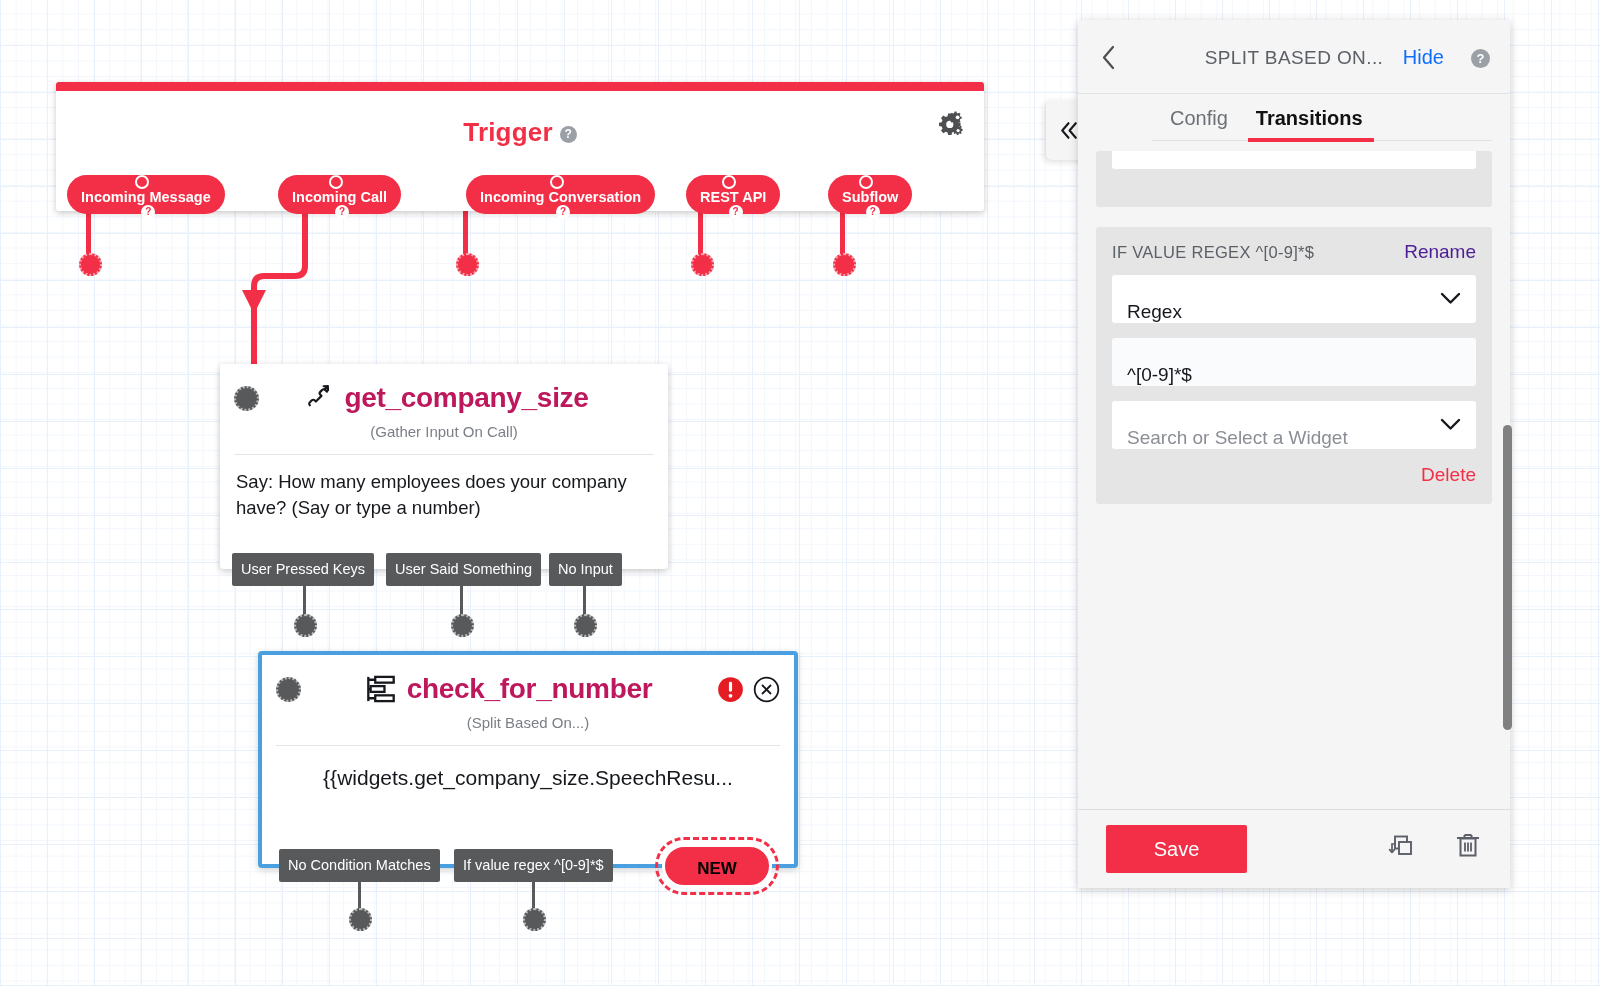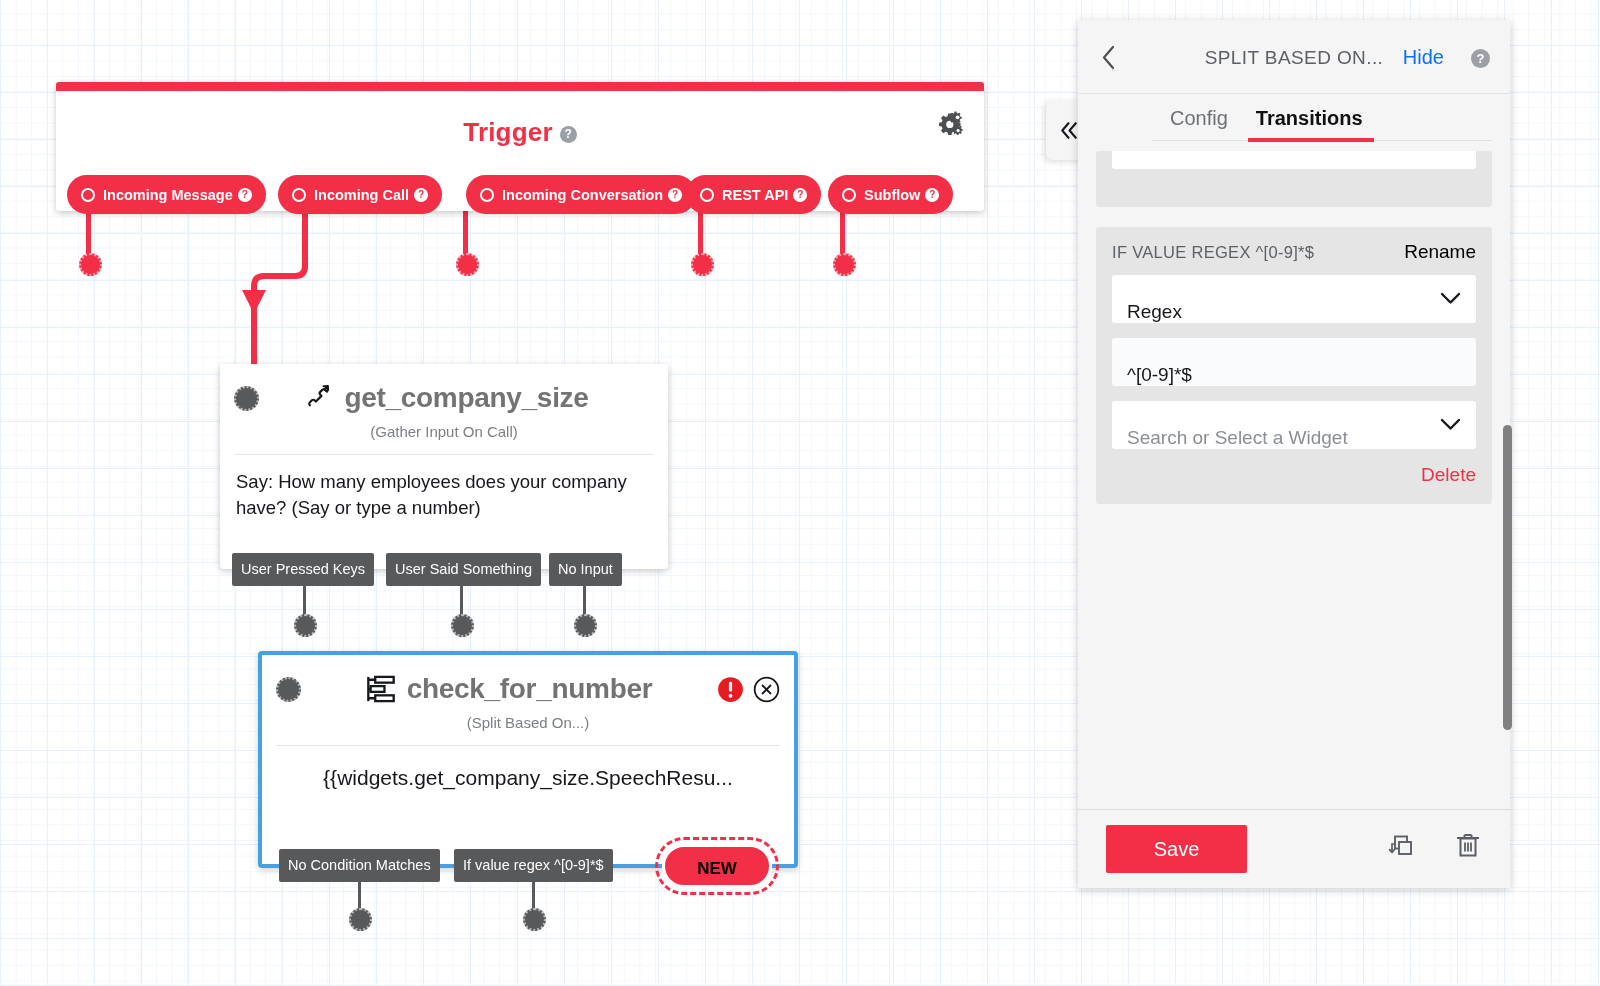--- a/index.html
+++ b/index.html
@@ -45,20 +45,21 @@
   .qmark.sm { width:14px; height:14px; line-height:14px; font-size:10px;
               background:#fff; color:#f22f46; margin-left:5px; vertical-align:1px;}
   #gear-icon { position:absolute; right:19px; top:20px; }
 
   .trigger-pill {
     position:absolute; top:84px; height:39px;
     background:#f22f46; border-radius:20px;
     color:#fff; font-size:14.5px; font-weight:bold;
     display:flex; align-items:center; padding:0 14px;
     white-space:nowrap;
+    flex-direction:column;
   }
   .pill-dot {
     width:14px; height:14px; border-radius:50%;
     border:2px solid #fff; margin-right:8px; flex:none;
   }
 
   
   .redline { position:absolute; background:#f22f46; }
   .enddot {
     position:absolute; width:19px; height:19px; border-radius:50%;
@@ -73,21 +74,21 @@
   }
   .widget.selected { border:4px solid #4a9fe0; box-shadow:0 2px 7px rgba(0,0,0,.18); }
   .w-head { display:flex; align-items:center; padding:18px 14px 0 14px; position:relative; }
   .w-handle {
     width:21px; height:21px; border-radius:50%;
     background:#58595b; border:2px dotted #b9babb; box-sizing:content-box;
     flex:none;
   }
   .w-title {
     flex:1; text-align:center; font-size:28px; font-weight:bold;
-    color:#737373; letter-spacing:-.3px; display:flex;
+    color:#be185d; letter-spacing:-.3px; display:flex;
     align-items:center; justify-content:center; gap:11px;
   }
   .w-sub { text-align:center; color:#7b7f86; font-size:15px; margin-top:9px; }
   .w-divider { height:1px; background:#e4e5e7; margin:14px 14px 0 14px; }
   .w-body { padding:14px 16px 0 16px; font-size:18.5px; color:#16181d; line-height:1.42; }
   .w-body.center { text-align:center; }
 
   .out-chip {
     position:absolute; background:#58595b; color:#fff;
     font-size:14.5px; height:33px; line-height:33px;
@@ -139,21 +140,21 @@
   #panel-scroll { position:absolute; left:0; top:131px; right:0; bottom:79px; overflow:hidden; }
 
   .tcard { background:#e5e5e5; border-radius:3px; margin:0 18px 20px 18px; padding:14px 16px 18px 16px; }
   .tcard.partial { height:56px; padding:0; position:relative; overflow:hidden; }
   .tcard.partial .pfield {
     position:absolute; left:16px; right:16px; top:-30px; height:48px;
     background:#fff; border-radius:3px;
   }
   .tcard-head { display:flex; align-items:baseline; justify-content:space-between; margin-bottom:12px; }
   .tcard-label { color:#5b5f66; font-size:16.5px; letter-spacing:.3px; }
-  .rename-link { color:#000000; font-size:19px; cursor:pointer; }
+  .rename-link { color:#4c1d95; font-size:19px; cursor:pointer; }
 
   .sel, .inp {
     width:100%; height:48px; border-radius:3px; border:none;
     background:#fff; font-size:19px; color:#16181d;
     padding:0 42px 0 15px; display:flex; align-items:flex-end;
     margin-bottom:15px; position:relative; font-family:"Liberation Sans",sans-serif;
   }
   .inp { background:#fafbfd; padding-right:15px; }
   .sel .chev {
     position:absolute; right:15px; top:50%; transform:translateY(-50%);

